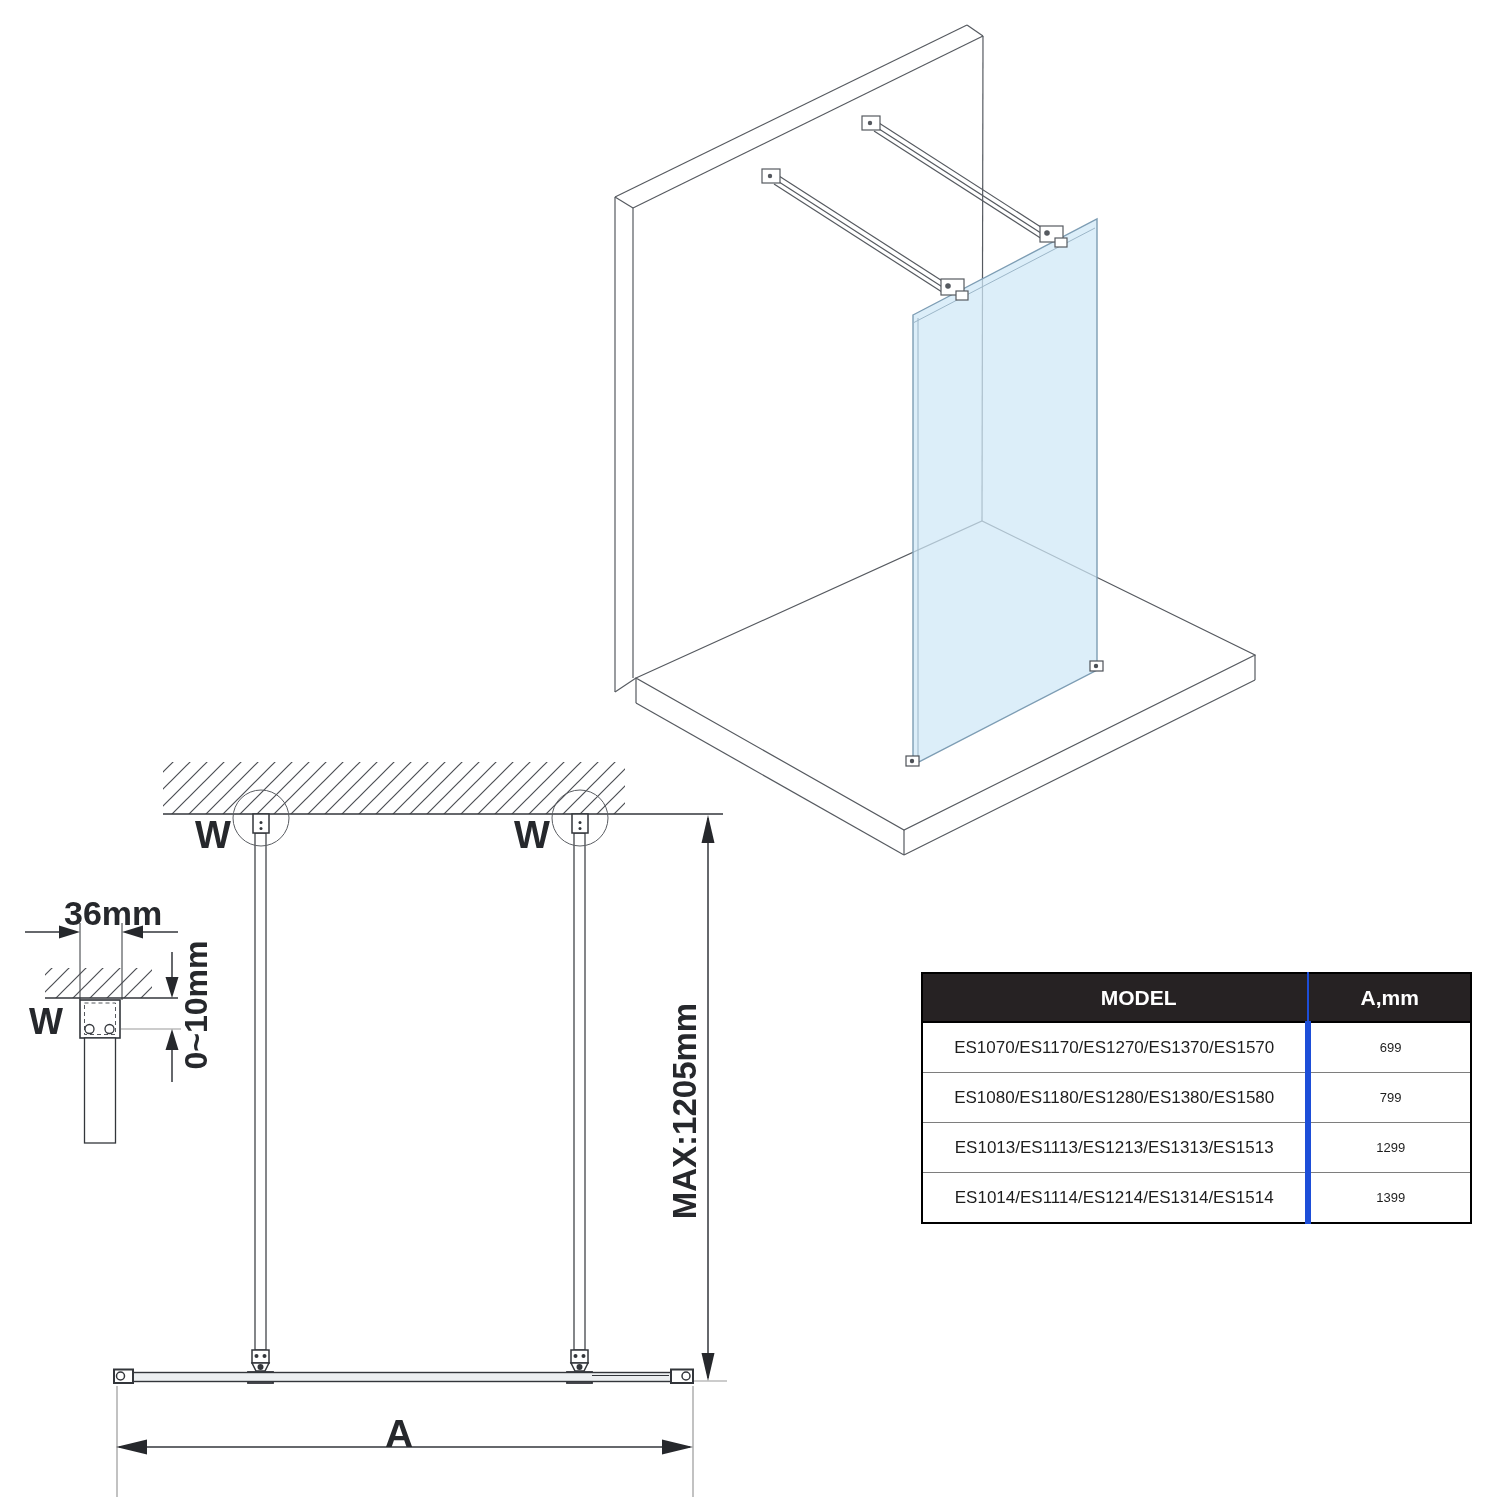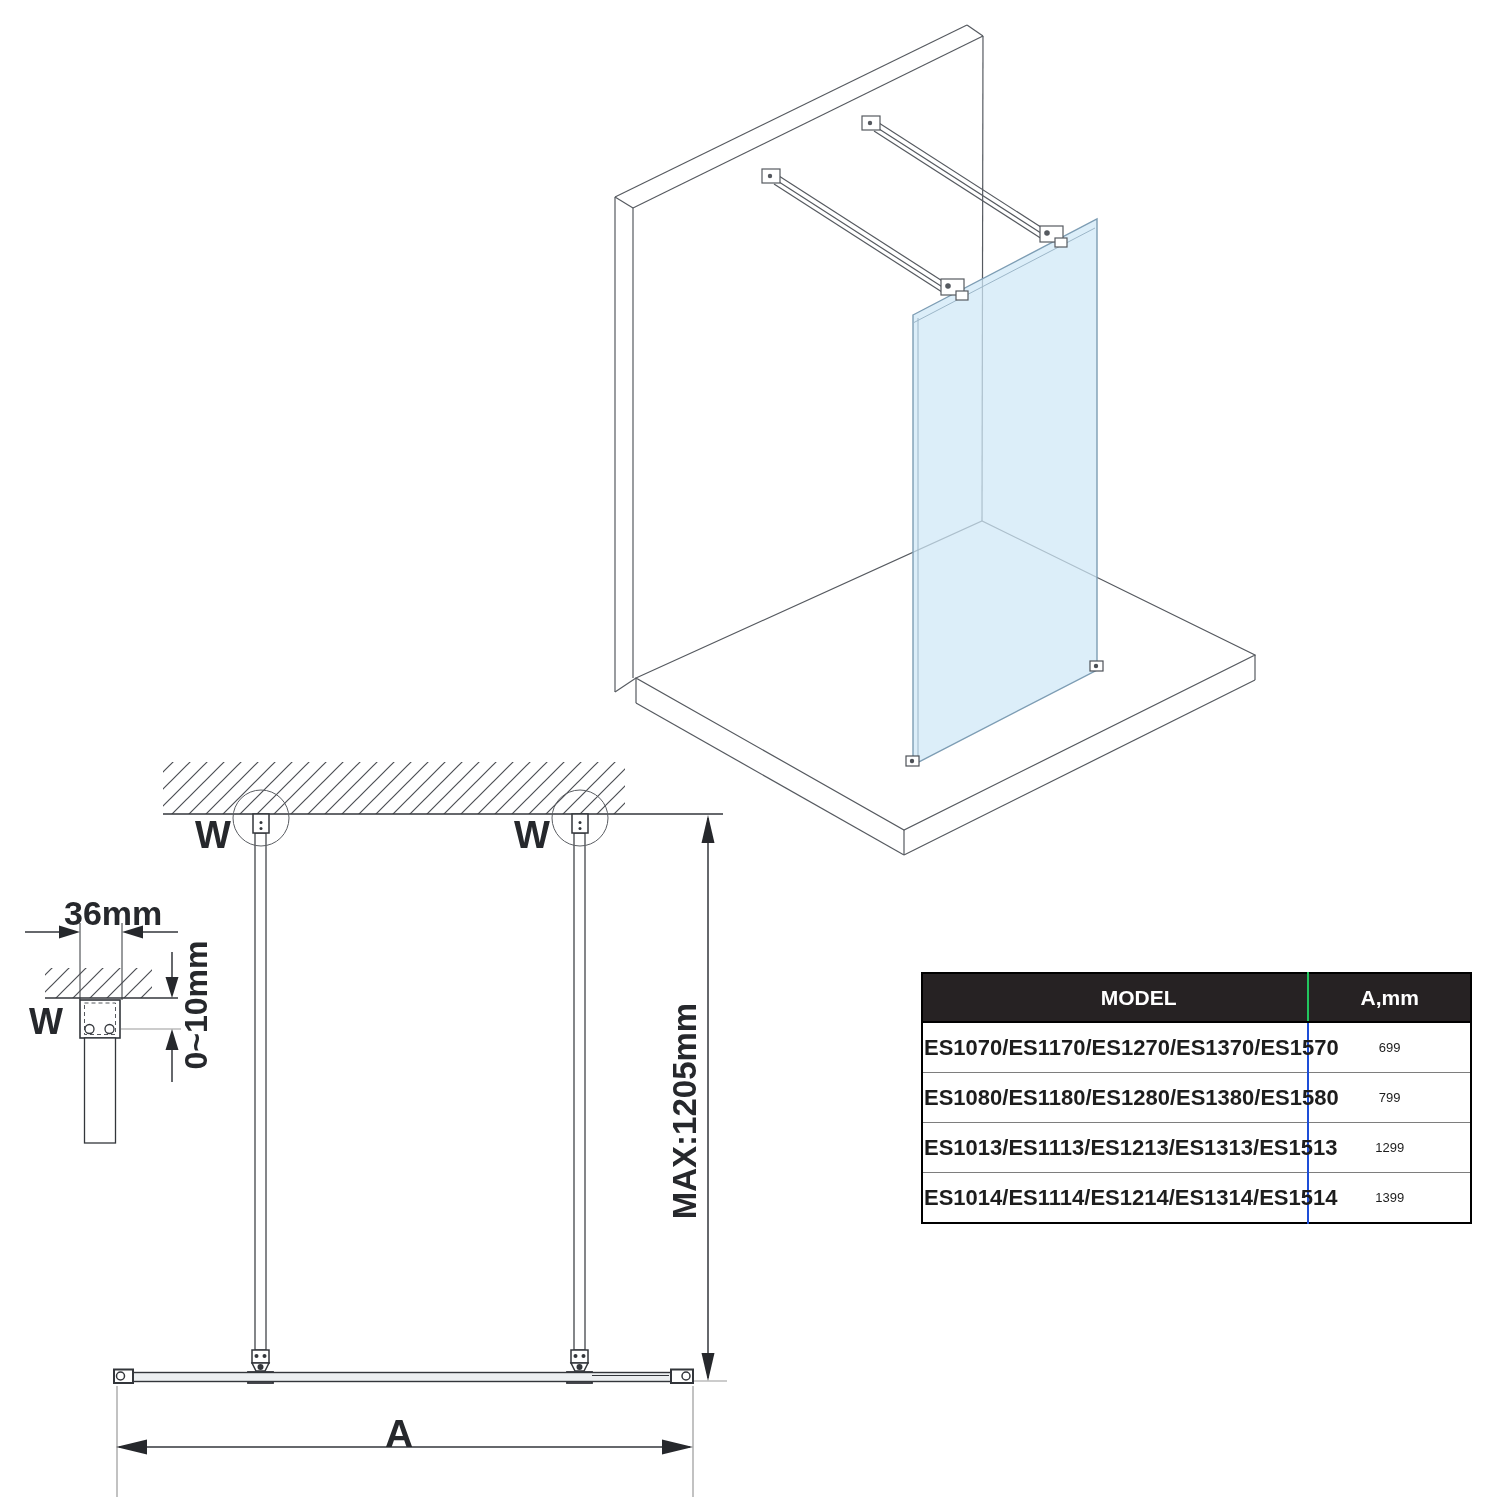--- a/index.html
+++ b/index.html
@@ -22,22 +22,22 @@
   }
   .spec-table th{
     background:#262223;color:#ffffff;font-size:21px;font-weight:bold;
     height:45px;text-align:center;vertical-align:middle;border-bottom:2px solid #000;
     font-family:"Liberation Sans",sans-serif;
   }
   .spec-table td{
     height:47px;text-align:center;vertical-align:middle;color:#1d1d1d;
     border-top:1px solid #7e7e7e;background:#fff;
   }
-  .spec-table td.model-cell{font-size:22px;border-right:2px solid #1d4ed8;font-weight:bold;}
-  .spec-table th.model-head{border-right:2px solid #22c55e;padding-left:48px;}
+  .spec-table td.model-cell{font-size:17px;border-right:6px solid #1d4ed8;}
+  .spec-table th.model-head{border-right:2px solid #1d4ed8;padding-left:48px;}
   .spec-table td.value-cell{font-size:13px;}
 </style>
 </head>
 <body>
 
 <div class="stage">
 
   <svg class="art" width="1500" height="1500" viewBox="0 0 1500 1500">
     <defs>
       <pattern id="hatch" patternUnits="userSpaceOnUse" width="17" height="17">

